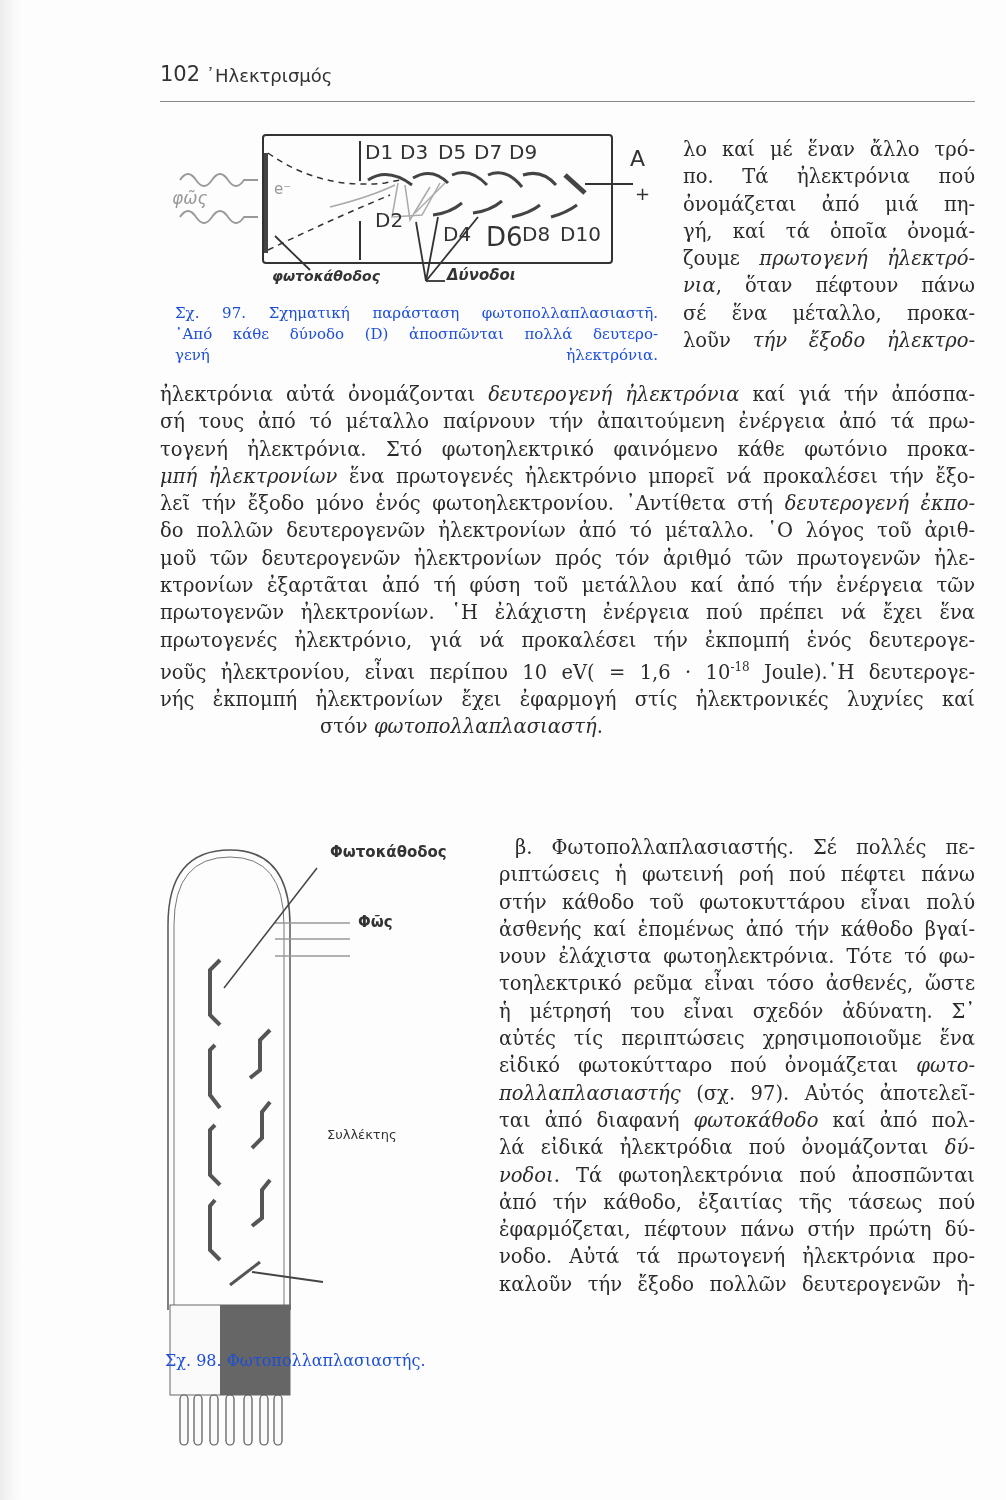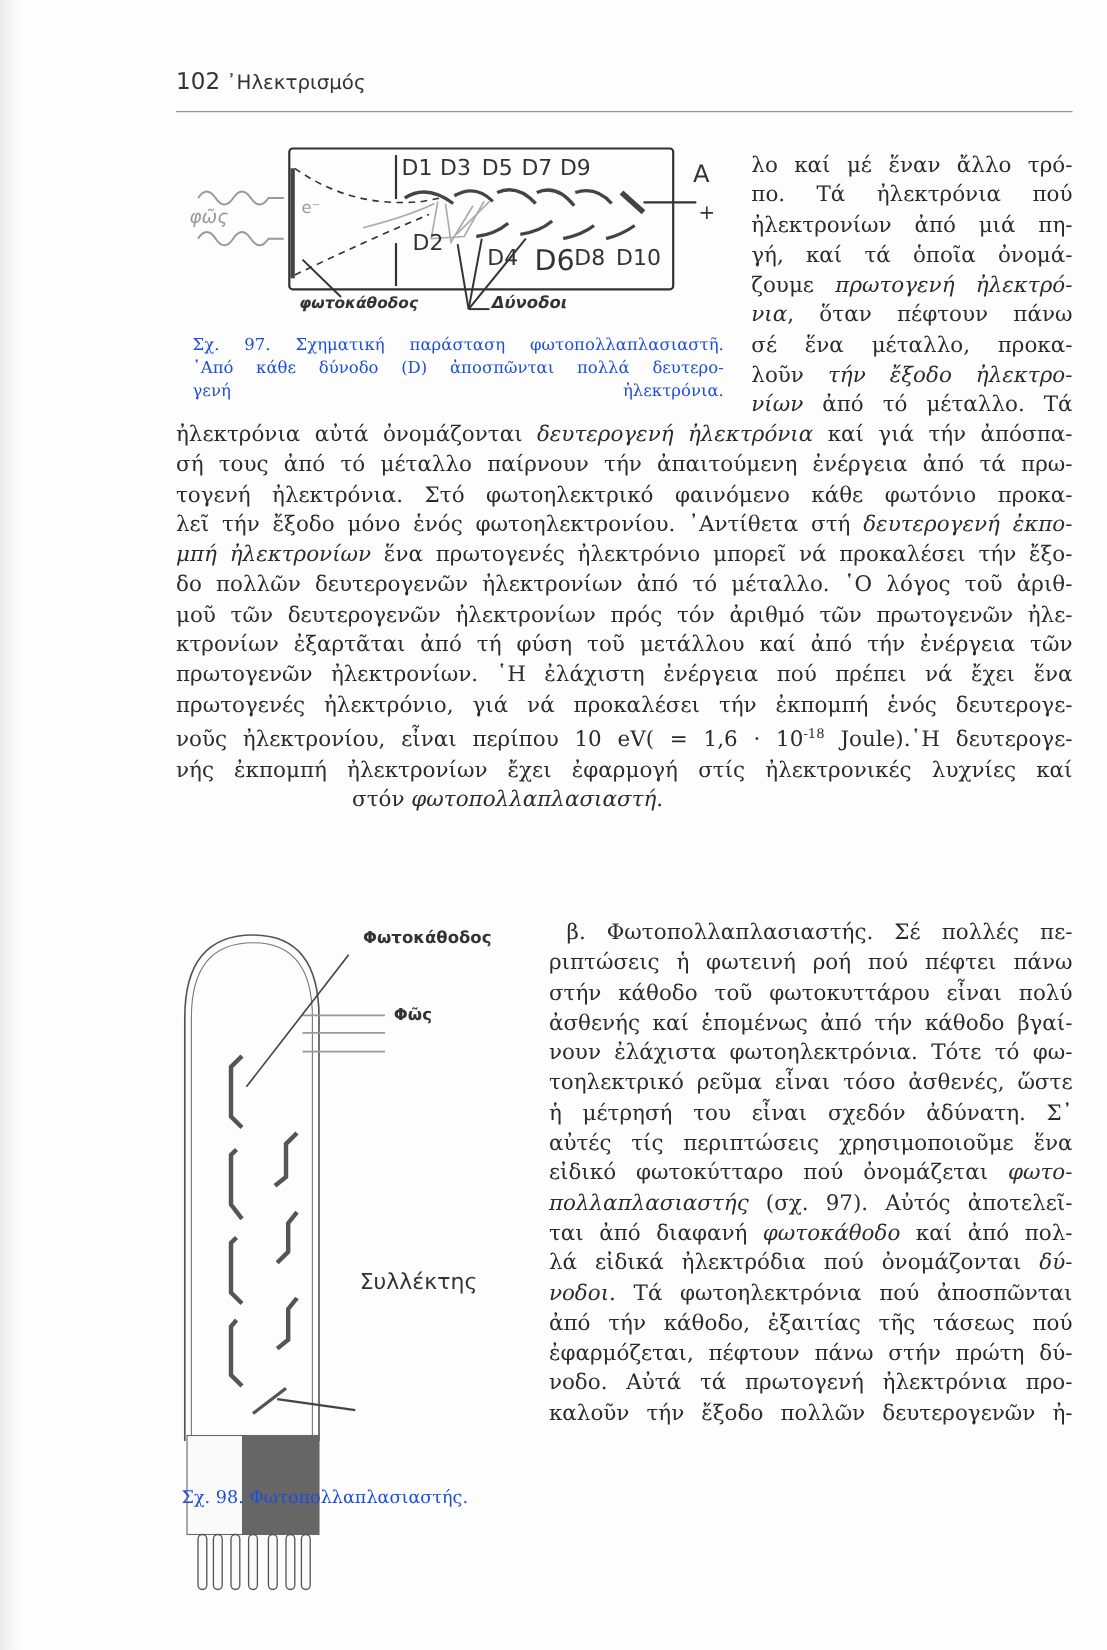--- a/index.html
+++ b/index.html
@@ -90,35 +90,34 @@
 
 <div class="caption" style="left:175px;top:303px;width:483px;">
   <span class="line">Σχ. 97. Σχηματική παράσταση φωτοπολλαπλασιαστῆ.</span>
   <span class="line">᾿Από κάθε δύνοδο (D) ἀποσπῶνται πολλά δευτερο-</span>
   <span class="line center">γενή ἠλεκτρόνια.</span>
 </div>
 
 <div class="txt" id="rct" style="left:683px;top:136px;width:292px;">
     <span class="line"><span>λο καί μέ ἕναν ἄλλο τρό-</span></span>
     <span class="line"><span>πο. Τά ἠλεκτρόνια πού</span></span>
-    <span class="line"><span>ἠλεκτρονίων ἀπό μιά πη-</span></span>
+    <span class="line"><span>ὀνομάζεται ἀπό μιά πη-</span></span>
     <span class="line"><span>γή, καί τά ὁποῖα ὀνομά-</span></span>
     <span class="line"><span>ζουμε </span><span class="it">πρωτογενή ἠλεκτρό-</span></span>
     <span class="line"><span class="it">νια</span><span>, ὅταν πέφτουν πάνω</span></span>
     <span class="line"><span>σέ ἕνα μέταλλο, προκα-</span></span>
     <span class="line"><span>λοῦν </span><span class="it">τήν ἔξοδο ἠλεκτρο-</span></span>
-    <span class="line"><span class="it">νίων</span><span> ἀπό τό μέταλλο. Τά</span></span>
   </div>
 
 <div class="txt" id="fw" style="left:160px;top:381px;width:815px;">
     <span class="line"><span>ἠλεκτρόνια αὐτά ὀνομάζονται </span><span class="it">δευτερογενή ἠλεκτρόνια</span><span> καί γιά τήν ἀπόσπα-</span></span>
     <span class="line"><span>σή τους ἀπό τό μέταλλο παίρνουν τήν ἀπαιτούμενη ἐνέργεια ἀπό τά πρω-</span></span>
     <span class="line"><span>τογενή ἠλεκτρόνια. Στό φωτοηλεκτρικό φαινόμενο κάθε φωτόνιο προκα-</span></span>
+    <span class="line"><span class="it">μπή ἠλεκτρονίων</span><span> ἕνα πρωτογενές ἠλεκτρόνιο μπορεῖ νά προκαλέσει τήν ἔξο-</span></span>
     <span class="line"><span>λεῖ τήν ἔξοδο μόνο ἑνός φωτοηλεκτρονίου. ᾿Αντίθετα στή </span><span class="it">δευτερογενή ἐκπο-</span></span>
-    <span class="line"><span class="it">μπή ἠλεκτρονίων</span><span> ἕνα πρωτογενές ἠλεκτρόνιο μπορεῖ νά προκαλέσει τήν ἔξο-</span></span>
     <span class="line"><span>δο πολλῶν δευτερογενῶν ἠλεκτρονίων ἀπό τό μέταλλο. ῾Ο λόγος τοῦ ἀριθ-</span></span>
     <span class="line"><span>μοῦ τῶν δευτερογενῶν ἠλεκτρονίων πρός τόν ἀριθμό τῶν πρωτογενῶν ἠλε-</span></span>
     <span class="line"><span>κτρονίων ἐξαρτᾶται ἀπό τή φύση τοῦ μετάλλου καί ἀπό τήν ἐνέργεια τῶν</span></span>
     <span class="line"><span>πρωτογενῶν ἠλεκτρονίων. ῾Η ἐλάχιστη ἐνέργεια πού πρέπει νά ἔχει ἕνα</span></span>
     <span class="line"><span>πρωτογενές ἠλεκτρόνιο, γιά νά προκαλέσει τήν ἐκπομπή ἑνός δευτερογε-</span></span>
     <span class="line"><span>νοῦς ἠλεκτρονίου, εἶναι περίπου 10 eV( = 1,6 · 10</span><sup style="font-size: 12px;">-18</sup><span> Joule).῾Η δευτερογε-</span></span>
     <span class="line"><span>νής ἐκπομπή ἠλεκτρονίων ἔχει ἐφαρμογή στίς ἠλεκτρονικές λυχνίες καί</span></span>
     <span class="line center last" style="padding-left: 160px; text-align: center; text-align-last: left;"><span>στόν </span><span class="it">φωτοπολλαπλασιαστή</span><span>.</span></span>
   </div>
 
@@ -149,21 +148,21 @@
     <rect x="34" y="555" width="8" height="50" rx="4"></rect>
     <rect x="50" y="555" width="8" height="50" rx="4"></rect>
     <rect x="66" y="555" width="8" height="50" rx="4"></rect>
     <rect x="84" y="555" width="8" height="50" rx="4"></rect>
     <rect x="100" y="555" width="8" height="50" rx="4"></rect>
     <rect x="114" y="555" width="8" height="50" rx="4"></rect>
   </g>
 </svg>
 <span class="fig-label" style="left:330px;top:843px;font-size:15px;font-weight:bold;">Φωτοκάθοδος</span>
 <span class="fig-label" style="left:358px;top:913px;font-size:15px;font-weight:bold;">Φῶς</span>
-<span class="fig-label" style="left:327px;top:1153px;font-size:20px;">Συλλέκτης</span>
+<span class="fig-label" style="left:327px;top:1127px;font-size:13px;">Συλλέκτης</span>
 <span class="caption" style="left:165px;top:1350px;font-size:16px;">Σχ. 98. Φωτοπολλαπλασιαστής.</span>
 
 <div class="txt" id="rcb" style="left:499px;top:834px;width:476px;">
     <span class="line" style="padding-left: 16px;"><span>β. Φωτοπολλαπλασιαστής. Σέ πολλές πε-</span></span>
     <span class="line"><span>ριπτώσεις ἡ φωτεινή ροή πού πέφτει πάνω</span></span>
     <span class="line"><span>στήν κάθοδο τοῦ φωτοκυττάρου εἶναι πολύ</span></span>
     <span class="line"><span>ἀσθενής καί ἑπομένως ἀπό τήν κάθοδο βγαί-</span></span>
     <span class="line"><span>νουν ἐλάχιστα φωτοηλεκτρόνια. Τότε τό φω-</span></span>
     <span class="line"><span>τοηλεκτρικό ρεῦμα εἶναι τόσο ἀσθενές, ὥστε</span></span>
     <span class="line"><span>ἡ μέτρησή του εἶναι σχεδόν ἀδύνατη. Σ᾿</span></span>

